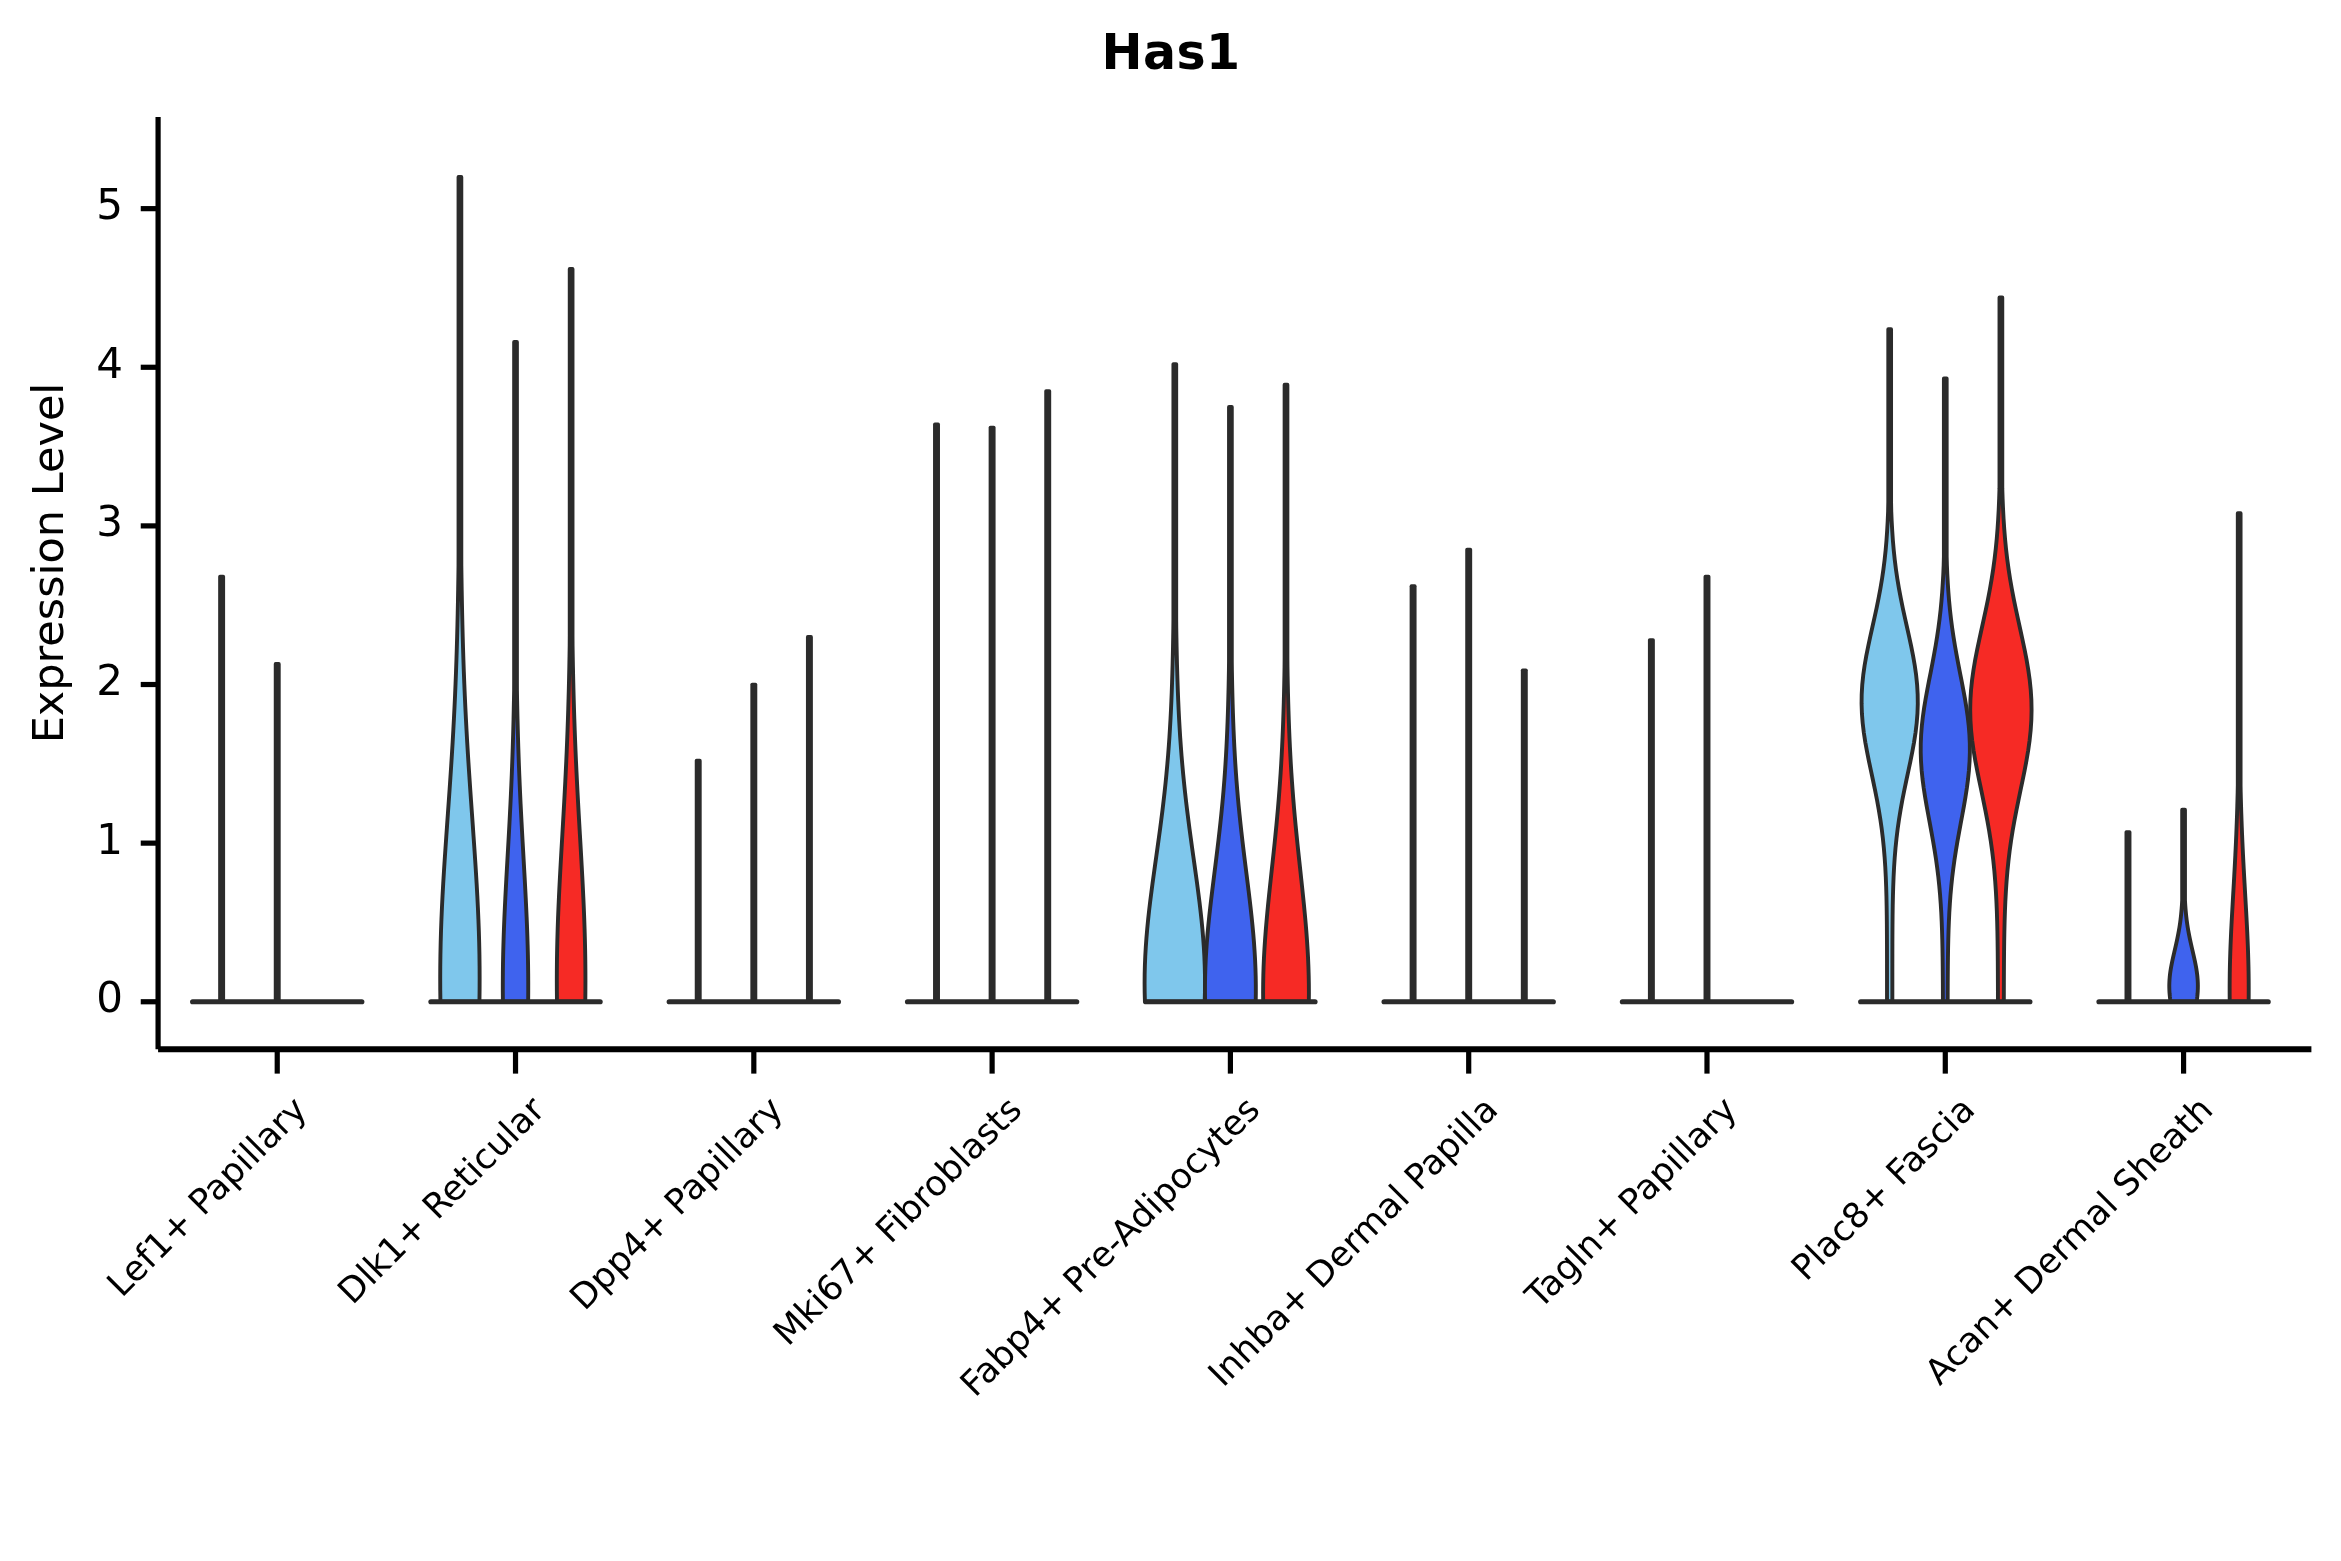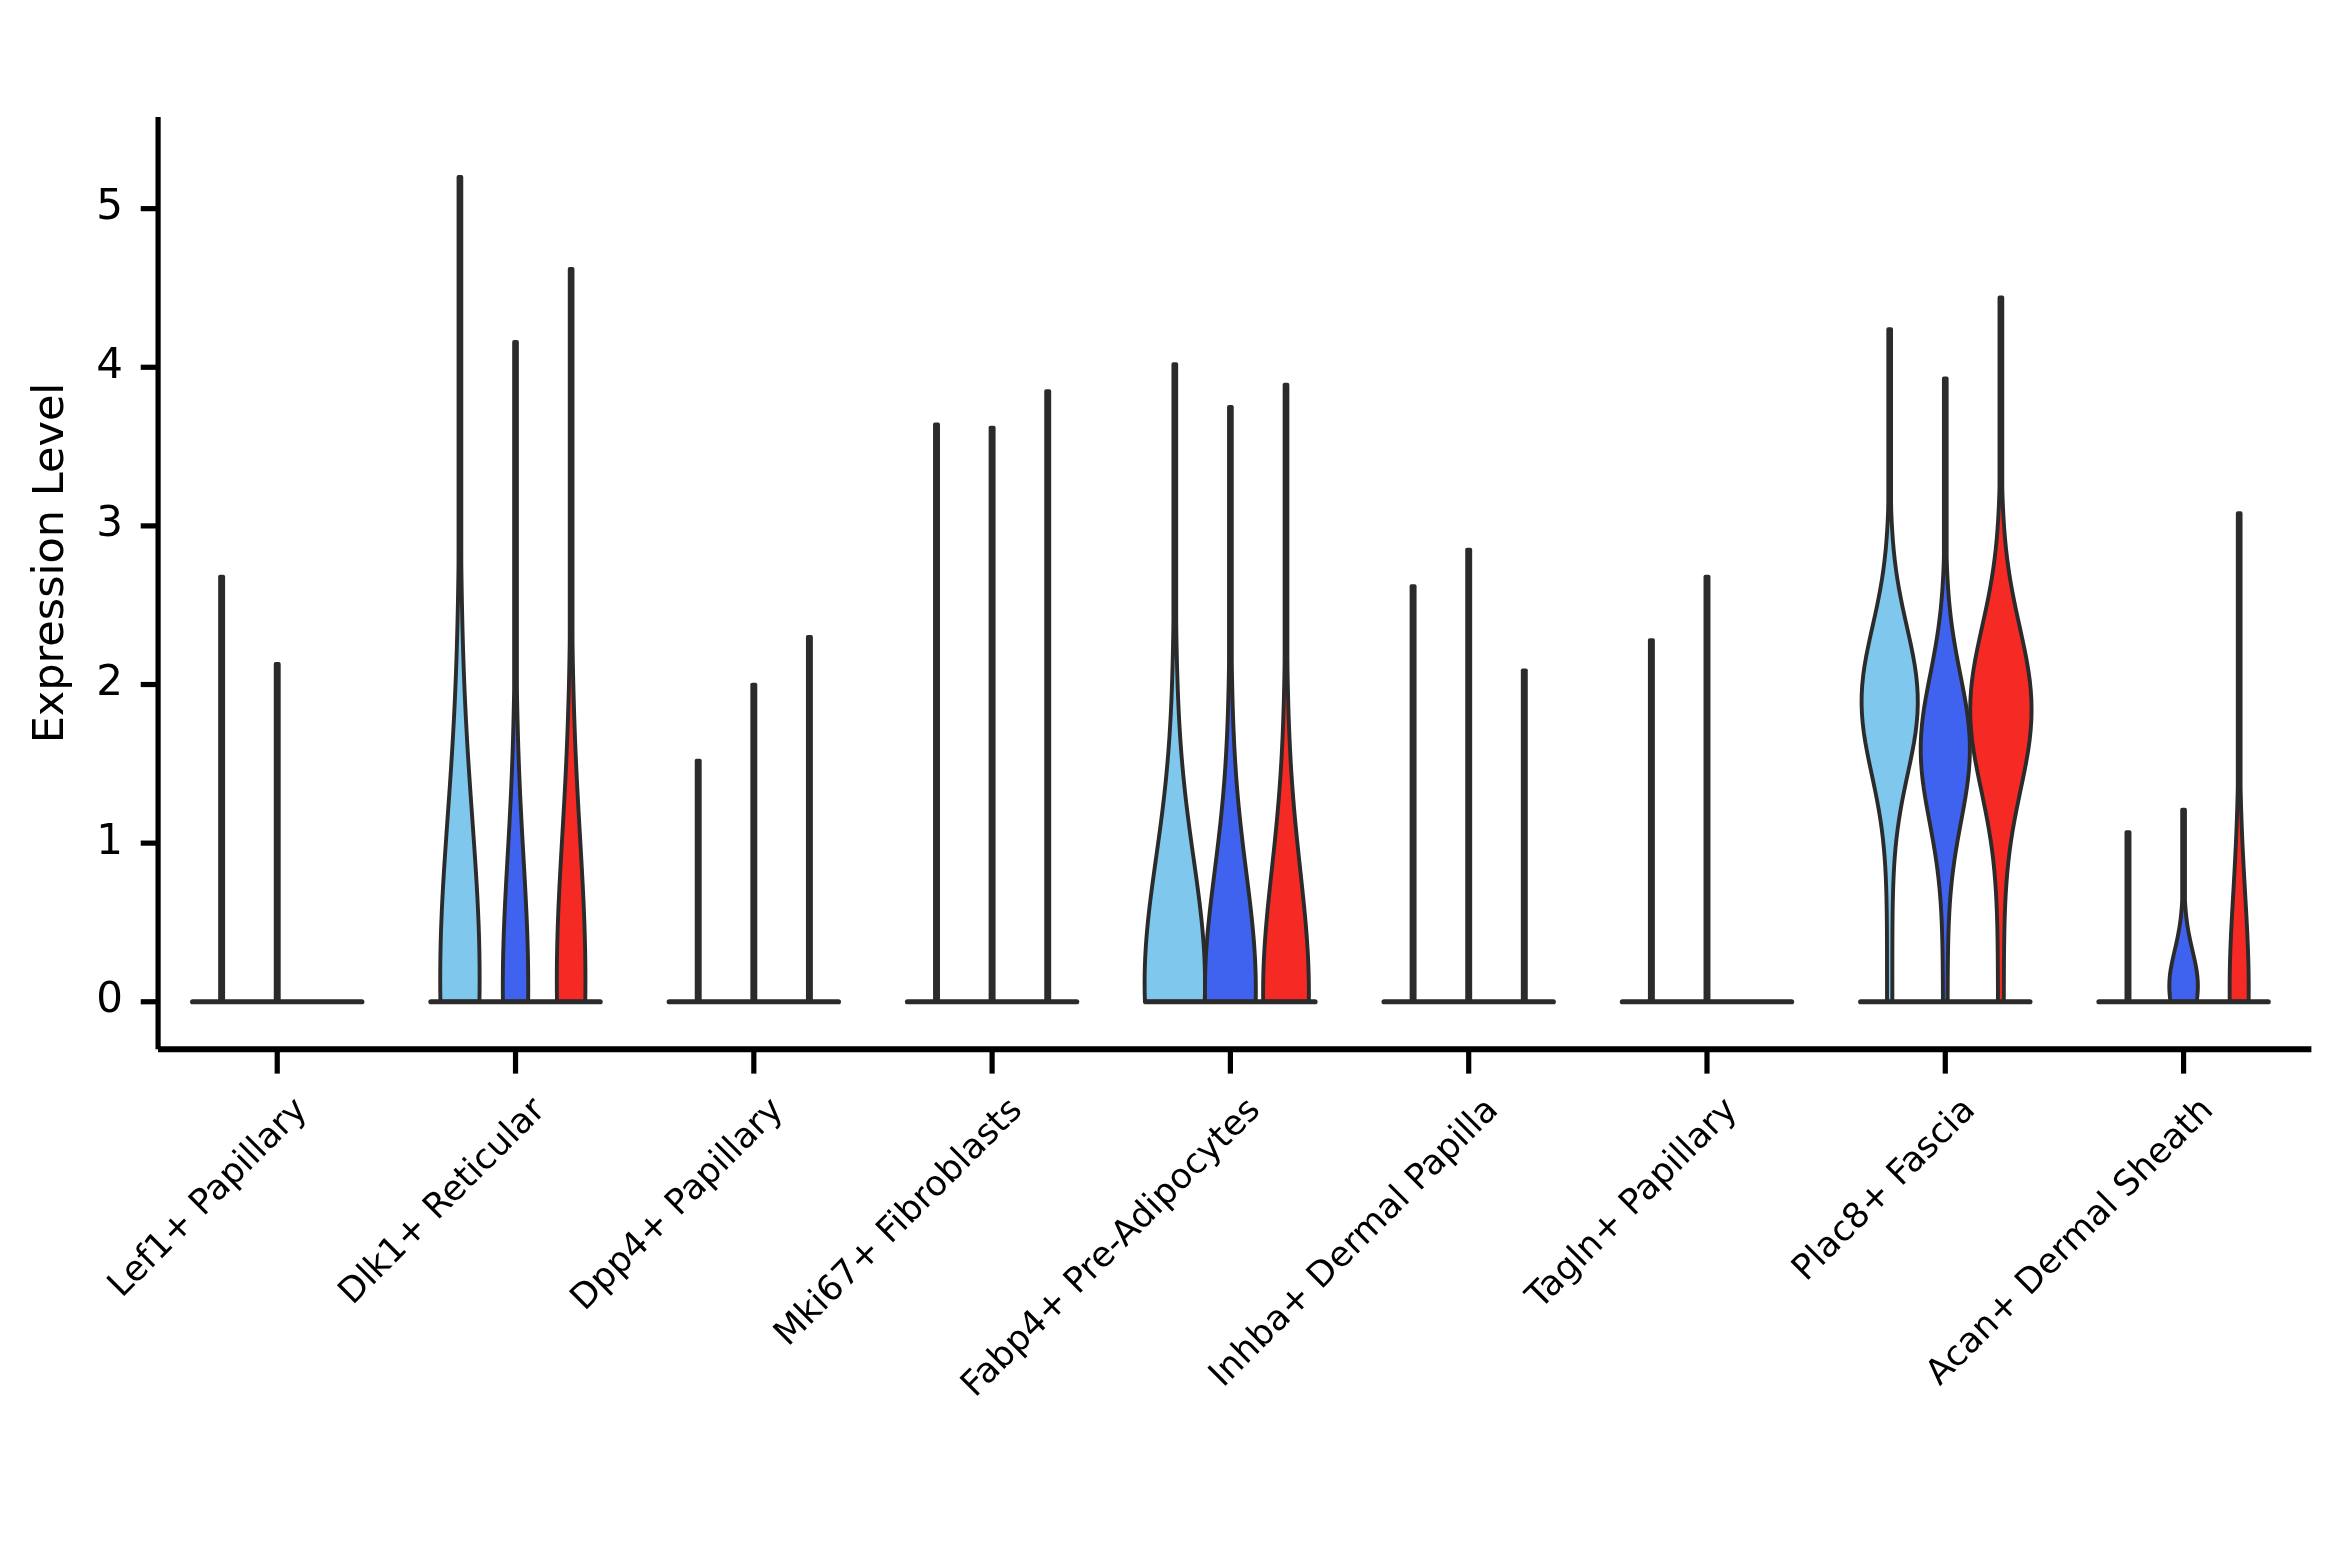--- a/index.html
+++ b/index.html
@@ -24,20 +24,21 @@
   .ytick-label{
     position:absolute;font-size:42px;color:#000;text-align:right;
     width:61px;font-family:"DejaVu Sans",sans-serif;
   }
 </style>
 </head>
 <body>
 
 <div id="root">
 
+  <div id="plot-title">Has1</div>
 
   <div id="ylabel">Expression Level</div>
 
   <svg id="chart-svg" width="2342" height="1561" viewBox="0 0 2700 1800">
     <g id="violins-layer">
         <path d="M 257.17 664.94 L 257.17 671.94 L 257.17 678.95 L 257.17 685.95 L 257.17 692.95 L 257.17 699.95 L 257.17 706.96 L 257.17 713.96 L 257.17 720.96 L 257.17 727.96 L 257.17 734.97 L 257.17 741.97 L 257.17 748.97 L 257.17 755.98 L 257.17 762.98 L 257.17 769.98 L 257.17 776.98 L 257.17 783.99 L 257.17 790.99 L 257.17 797.99 L 257.17 804.99 L 257.17 812.00 L 257.17 819.00 L 257.17 826.00 L 257.17 833.00 L 257.17 840.01 L 257.17 847.01 L 257.17 854.01 L 257.17 861.02 L 257.17 868.02 L 257.17 875.02 L 257.17 882.02 L 257.17 889.03 L 257.17 896.03 L 257.17 903.03 L 257.17 910.03 L 257.17 917.04 L 257.17 924.04 L 257.17 931.04 L 257.17 938.04 L 257.17 945.05 L 257.17 952.05 L 257.17 959.05 L 257.17 966.06 L 257.17 973.06 L 257.17 980.06 L 257.17 987.06 L 257.17 994.07 L 257.17 1001.07 L 257.17 1008.07 L 257.17 1015.07 L 257.17 1022.08 L 257.17 1029.08 L 257.17 1036.08 L 257.17 1043.09 L 257.17 1050.09 L 257.17 1057.09 L 257.17 1064.09 L 257.17 1071.10 L 257.17 1078.10 L 257.17 1085.10 L 257.17 1092.10 L 257.17 1099.11 L 257.17 1106.11 L 257.17 1113.11 L 257.17 1120.11 L 257.17 1127.12 L 257.17 1134.12 L 257.17 1141.12 L 257.17 1148.13 L 257.17 1155.13 L 253.37 1155.13 L 253.37 1148.13 L 253.37 1141.12 L 253.37 1134.12 L 253.37 1127.12 L 253.37 1120.11 L 253.37 1113.11 L 253.37 1106.11 L 253.37 1099.11 L 253.37 1092.10 L 253.37 1085.10 L 253.37 1078.10 L 253.37 1071.10 L 253.37 1064.09 L 253.37 1057.09 L 253.37 1050.09 L 253.37 1043.09 L 253.37 1036.08 L 253.37 1029.08 L 253.37 1022.08 L 253.37 1015.07 L 253.37 1008.07 L 253.37 1001.07 L 253.37 994.07 L 253.37 987.06 L 253.37 980.06 L 253.37 973.06 L 253.37 966.06 L 253.37 959.05 L 253.37 952.05 L 253.37 945.05 L 253.37 938.04 L 253.37 931.04 L 253.37 924.04 L 253.37 917.04 L 253.37 910.03 L 253.37 903.03 L 253.37 896.03 L 253.37 889.03 L 253.37 882.02 L 253.37 875.02 L 253.37 868.02 L 253.37 861.02 L 253.37 854.01 L 253.37 847.01 L 253.37 840.01 L 253.37 833.00 L 253.37 826.00 L 253.37 819.00 L 253.37 812.00 L 253.37 804.99 L 253.37 797.99 L 253.37 790.99 L 253.37 783.99 L 253.37 776.98 L 253.37 769.98 L 253.37 762.98 L 253.37 755.98 L 253.37 748.97 L 253.37 741.97 L 253.37 734.97 L 253.37 727.96 L 253.37 720.96 L 253.37 713.96 L 253.37 706.96 L 253.37 699.95 L 253.37 692.95 L 253.37 685.95 L 253.37 678.95 L 253.37 671.94 L 253.37 664.94 Z" fill="#7FC7EC" stroke="#2B2B2B" stroke-width="4.2" stroke-linejoin="round"></path>
         <path d="M 531.65 204.02 L 531.65 217.60 L 531.65 231.19 L 531.65 244.78 L 531.65 258.37 L 531.65 271.95 L 531.65 285.54 L 531.65 299.13 L 531.65 312.72 L 531.65 326.30 L 531.65 339.89 L 531.65 353.48 L 531.65 367.06 L 531.65 380.65 L 531.65 394.24 L 531.65 407.83 L 531.65 421.41 L 531.65 435.00 L 531.65 448.59 L 531.65 462.18 L 531.65 475.76 L 531.65 489.35 L 531.65 502.94 L 531.65 516.53 L 531.65 530.11 L 531.65 543.70 L 531.65 557.29 L 531.65 570.87 L 531.65 584.46 L 531.65 598.05 L 531.65 611.64 L 531.65 625.22 L 531.65 638.81 L 531.68 652.40 L 531.87 665.99 L 532.08 679.57 L 532.33 693.16 L 532.60 706.75 L 532.91 720.33 L 533.26 733.92 L 533.65 747.51 L 534.08 761.10 L 534.56 774.68 L 535.09 788.27 L 535.67 801.86 L 536.29 815.45 L 536.97 829.03 L 537.70 842.62 L 538.47 856.21 L 539.29 869.79 L 540.15 883.38 L 541.05 896.97 L 541.97 910.56 L 542.92 924.14 L 543.88 937.73 L 544.85 951.32 L 545.80 964.91 L 546.74 978.49 L 547.65 992.08 L 548.52 1005.67 L 549.34 1019.26 L 550.09 1032.84 L 550.77 1046.43 L 551.36 1060.02 L 551.86 1073.60 L 552.26 1087.19 L 552.55 1100.78 L 552.72 1114.37 L 552.78 1127.95 L 552.73 1141.54 L 552.56 1155.13 L 507.55 1155.13 L 507.37 1141.54 L 507.32 1127.95 L 507.38 1114.37 L 507.56 1100.78 L 507.85 1087.19 L 508.24 1073.60 L 508.74 1060.02 L 509.33 1046.43 L 510.01 1032.84 L 510.76 1019.26 L 511.58 1005.67 L 512.45 992.08 L 513.36 978.49 L 514.30 964.91 L 515.26 951.32 L 516.22 937.73 L 517.18 924.14 L 518.13 910.56 L 519.05 896.97 L 519.95 883.38 L 520.81 869.79 L 521.63 856.21 L 522.40 842.62 L 523.13 829.03 L 523.81 815.45 L 524.44 801.86 L 525.01 788.27 L 525.54 774.68 L 526.02 761.10 L 526.45 747.51 L 526.84 733.92 L 527.19 720.33 L 527.50 706.75 L 527.78 693.16 L 528.02 679.57 L 528.24 665.99 L 528.42 652.40 L 528.45 638.81 L 528.45 625.22 L 528.45 611.64 L 528.45 598.05 L 528.45 584.46 L 528.45 570.87 L 528.45 557.29 L 528.45 543.70 L 528.45 530.11 L 528.45 516.53 L 528.45 502.94 L 528.45 489.35 L 528.45 475.76 L 528.45 462.18 L 528.45 448.59 L 528.45 435.00 L 528.45 421.41 L 528.45 407.83 L 528.45 394.24 L 528.45 380.65 L 528.45 367.06 L 528.45 353.48 L 528.45 339.89 L 528.45 326.30 L 528.45 312.72 L 528.45 299.13 L 528.45 285.54 L 528.45 271.95 L 528.45 258.37 L 528.45 244.78 L 528.45 231.19 L 528.45 217.60 L 528.45 204.02 Z" fill="#7FC7EC" stroke="#2B2B2B" stroke-width="4.5" stroke-linejoin="round"></path>
         <path d="M 806.73 877.11 L 806.73 881.08 L 806.73 885.05 L 806.73 889.03 L 806.73 893.00 L 806.73 896.97 L 806.73 900.94 L 806.73 904.91 L 806.73 908.88 L 806.73 912.86 L 806.73 916.83 L 806.73 920.80 L 806.73 924.77 L 806.73 928.74 L 806.73 932.71 L 806.73 936.69 L 806.73 940.66 L 806.73 944.63 L 806.73 948.60 L 806.73 952.57 L 806.73 956.54 L 806.73 960.52 L 806.73 964.49 L 806.73 968.46 L 806.73 972.43 L 806.73 976.40 L 806.73 980.37 L 806.73 984.35 L 806.73 988.32 L 806.73 992.29 L 806.73 996.26 L 806.73 1000.23 L 806.73 1004.20 L 806.73 1008.18 L 806.73 1012.15 L 806.73 1016.12 L 806.73 1020.09 L 806.73 1024.06 L 806.73 1028.03 L 806.73 1032.01 L 806.73 1035.98 L 806.73 1039.95 L 806.73 1043.92 L 806.73 1047.89 L 806.73 1051.86 L 806.73 1055.84 L 806.73 1059.81 L 806.73 1063.78 L 806.73 1067.75 L 806.73 1071.72 L 806.73 1075.69 L 806.73 1079.67 L 806.73 1083.64 L 806.73 1087.61 L 806.73 1091.58 L 806.73 1095.55 L 806.73 1099.52 L 806.73 1103.50 L 806.73 1107.47 L 806.73 1111.44 L 806.73 1115.41 L 806.73 1119.38 L 806.73 1123.35 L 806.73 1127.33 L 806.73 1131.30 L 806.73 1135.27 L 806.73 1139.24 L 806.73 1143.21 L 806.73 1147.18 L 806.73 1151.16 L 806.73 1155.13 L 802.93 1155.13 L 802.93 1151.16 L 802.93 1147.18 L 802.93 1143.21 L 802.93 1139.24 L 802.93 1135.27 L 802.93 1131.30 L 802.93 1127.33 L 802.93 1123.35 L 802.93 1119.38 L 802.93 1115.41 L 802.93 1111.44 L 802.93 1107.47 L 802.93 1103.50 L 802.93 1099.52 L 802.93 1095.55 L 802.93 1091.58 L 802.93 1087.61 L 802.93 1083.64 L 802.93 1079.67 L 802.93 1075.69 L 802.93 1071.72 L 802.93 1067.75 L 802.93 1063.78 L 802.93 1059.81 L 802.93 1055.84 L 802.93 1051.86 L 802.93 1047.89 L 802.93 1043.92 L 802.93 1039.95 L 802.93 1035.98 L 802.93 1032.01 L 802.93 1028.03 L 802.93 1024.06 L 802.93 1020.09 L 802.93 1016.12 L 802.93 1012.15 L 802.93 1008.18 L 802.93 1004.20 L 802.93 1000.23 L 802.93 996.26 L 802.93 992.29 L 802.93 988.32 L 802.93 984.35 L 802.93 980.37 L 802.93 976.40 L 802.93 972.43 L 802.93 968.46 L 802.93 964.49 L 802.93 960.52 L 802.93 956.54 L 802.93 952.57 L 802.93 948.60 L 802.93 944.63 L 802.93 940.66 L 802.93 936.69 L 802.93 932.71 L 802.93 928.74 L 802.93 924.77 L 802.93 920.80 L 802.93 916.83 L 802.93 912.86 L 802.93 908.88 L 802.93 904.91 L 802.93 900.94 L 802.93 896.97 L 802.93 893.00 L 802.93 889.03 L 802.93 885.05 L 802.93 881.08 L 802.93 877.11 Z" fill="#7FC7EC" stroke="#2B2B2B" stroke-width="4.2" stroke-linejoin="round"></path>
         <path d="M 1081.51 489.35 L 1081.51 498.86 L 1081.51 508.37 L 1081.51 517.88 L 1081.51 527.39 L 1081.51 536.91 L 1081.51 546.42 L 1081.51 555.93 L 1081.51 565.44 L 1081.51 574.95 L 1081.51 584.46 L 1081.51 593.97 L 1081.51 603.48 L 1081.51 612.99 L 1081.51 622.51 L 1081.51 632.02 L 1081.51 641.53 L 1081.51 651.04 L 1081.51 660.55 L 1081.51 670.06 L 1081.51 679.57 L 1081.51 689.08 L 1081.51 698.59 L 1081.51 708.11 L 1081.51 717.62 L 1081.51 727.13 L 1081.51 736.64 L 1081.51 746.15 L 1081.51 755.66 L 1081.51 765.17 L 1081.51 774.68 L 1081.51 784.19 L 1081.51 793.71 L 1081.51 803.22 L 1081.51 812.73 L 1081.51 822.24 L 1081.51 831.75 L 1081.51 841.26 L 1081.51 850.77 L 1081.51 860.28 L 1081.51 869.79 L 1081.51 879.31 L 1081.51 888.82 L 1081.51 898.33 L 1081.51 907.84 L 1081.51 917.35 L 1081.51 926.86 L 1081.51 936.37 L 1081.51 945.88 L 1081.51 955.39 L 1081.51 964.91 L 1081.51 974.42 L 1081.51 983.93 L 1081.51 993.44 L 1081.51 1002.95 L 1081.51 1012.46 L 1081.51 1021.97 L 1081.51 1031.48 L 1081.51 1040.99 L 1081.51 1050.51 L 1081.51 1060.02 L 1081.51 1069.53 L 1081.51 1079.04 L 1081.51 1088.55 L 1081.51 1098.06 L 1081.51 1107.57 L 1081.51 1117.08 L 1081.51 1126.59 L 1081.51 1136.11 L 1081.51 1145.62 L 1081.51 1155.13 L 1077.71 1155.13 L 1077.71 1145.62 L 1077.71 1136.11 L 1077.71 1126.59 L 1077.71 1117.08 L 1077.71 1107.57 L 1077.71 1098.06 L 1077.71 1088.55 L 1077.71 1079.04 L 1077.71 1069.53 L 1077.71 1060.02 L 1077.71 1050.51 L 1077.71 1040.99 L 1077.71 1031.48 L 1077.71 1021.97 L 1077.71 1012.46 L 1077.71 1002.95 L 1077.71 993.44 L 1077.71 983.93 L 1077.71 974.42 L 1077.71 964.91 L 1077.71 955.39 L 1077.71 945.88 L 1077.71 936.37 L 1077.71 926.86 L 1077.71 917.35 L 1077.71 907.84 L 1077.71 898.33 L 1077.71 888.82 L 1077.71 879.31 L 1077.71 869.79 L 1077.71 860.28 L 1077.71 850.77 L 1077.71 841.26 L 1077.71 831.75 L 1077.71 822.24 L 1077.71 812.73 L 1077.71 803.22 L 1077.71 793.71 L 1077.71 784.19 L 1077.71 774.68 L 1077.71 765.17 L 1077.71 755.66 L 1077.71 746.15 L 1077.71 736.64 L 1077.71 727.13 L 1077.71 717.62 L 1077.71 708.11 L 1077.71 698.59 L 1077.71 689.08 L 1077.71 679.57 L 1077.71 670.06 L 1077.71 660.55 L 1077.71 651.04 L 1077.71 641.53 L 1077.71 632.02 L 1077.71 622.51 L 1077.71 612.99 L 1077.71 603.48 L 1077.71 593.97 L 1077.71 584.46 L 1077.71 574.95 L 1077.71 565.44 L 1077.71 555.93 L 1077.71 546.42 L 1077.71 536.91 L 1077.71 527.39 L 1077.71 517.88 L 1077.71 508.37 L 1077.71 498.86 L 1077.71 489.35 Z" fill="#7FC7EC" stroke="#2B2B2B" stroke-width="4.2" stroke-linejoin="round"></path>
         <path d="M 1355.99 419.85 L 1355.99 430.35 L 1355.99 440.85 L 1355.99 451.36 L 1355.99 461.86 L 1355.99 472.37 L 1355.99 482.87 L 1355.99 493.37 L 1355.99 503.88 L 1355.99 514.38 L 1355.99 524.89 L 1355.99 535.39 L 1355.99 545.89 L 1355.99 556.40 L 1355.99 566.90 L 1355.99 577.41 L 1355.99 587.91 L 1355.99 598.41 L 1355.99 608.92 L 1355.99 619.42 L 1355.99 629.93 L 1355.99 640.43 L 1355.99 650.93 L 1355.99 661.44 L 1355.99 671.94 L 1355.99 682.45 L 1355.99 692.95 L 1355.99 703.45 L 1355.99 713.96 L 1356.09 724.46 L 1356.26 734.97 L 1356.45 745.47 L 1356.68 755.98 L 1356.93 766.48 L 1357.22 776.98 L 1357.55 787.49 L 1357.92 797.99 L 1358.35 808.50 L 1358.82 819.00 L 1359.36 829.50 L 1359.96 840.01 L 1360.62 850.51 L 1361.36 861.02 L 1362.17 871.52 L 1363.06 882.02 L 1364.02 892.53 L 1365.07 903.03 L 1366.18 913.54 L 1367.37 924.04 L 1368.63 934.54 L 1369.95 945.05 L 1371.33 955.55 L 1372.75 966.06 L 1374.20 976.56 L 1375.67 987.06 L 1377.15 997.57 L 1378.61 1008.07 L 1380.05 1018.58 L 1381.44 1029.08 L 1382.77 1039.58 L 1384.02 1050.09 L 1385.16 1060.59 L 1386.20 1071.10 L 1387.10 1081.60 L 1387.85 1092.10 L 1388.45 1102.61 L 1388.88 1113.11 L 1389.14 1123.62 L 1389.22 1134.12 L 1389.12 1144.62 L 1388.85 1155.13 L 1319.93 1155.13 L 1319.65 1144.62 L 1319.55 1134.12 L 1319.63 1123.62 L 1319.89 1113.11 L 1320.32 1102.61 L 1320.92 1092.10 L 1321.68 1081.60 L 1322.58 1071.10 L 1323.61 1060.59 L 1324.75 1050.09 L 1326.00 1039.58 L 1327.33 1029.08 L 1328.72 1018.58 L 1330.16 1008.07 L 1331.62 997.57 L 1333.10 987.06 L 1334.57 976.56 L 1336.02 966.06 L 1337.44 955.55 L 1338.82 945.05 L 1340.14 934.54 L 1341.40 924.04 L 1342.59 913.54 L 1343.71 903.03 L 1344.75 892.53 L 1345.71 882.02 L 1346.60 871.52 L 1347.41 861.02 L 1348.15 850.51 L 1348.81 840.01 L 1349.41 829.50 L 1349.95 819.00 L 1350.42 808.50 L 1350.85 797.99 L 1351.22 787.49 L 1351.55 776.98 L 1351.84 766.48 L 1352.09 755.98 L 1352.32 745.47 L 1352.51 734.97 L 1352.68 724.46 L 1352.79 713.96 L 1352.79 703.45 L 1352.79 692.95 L 1352.79 682.45 L 1352.79 671.94 L 1352.79 661.44 L 1352.79 650.93 L 1352.79 640.43 L 1352.79 629.93 L 1352.79 619.42 L 1352.79 608.92 L 1352.79 598.41 L 1352.79 587.91 L 1352.79 577.41 L 1352.79 566.90 L 1352.79 556.40 L 1352.79 545.89 L 1352.79 535.39 L 1352.79 524.89 L 1352.79 514.38 L 1352.79 503.88 L 1352.79 493.37 L 1352.79 482.87 L 1352.79 472.37 L 1352.79 461.86 L 1352.79 451.36 L 1352.79 440.85 L 1352.79 430.35 L 1352.79 419.85 Z" fill="#7FC7EC" stroke="#2B2B2B" stroke-width="4.5" stroke-linejoin="round"></path>

